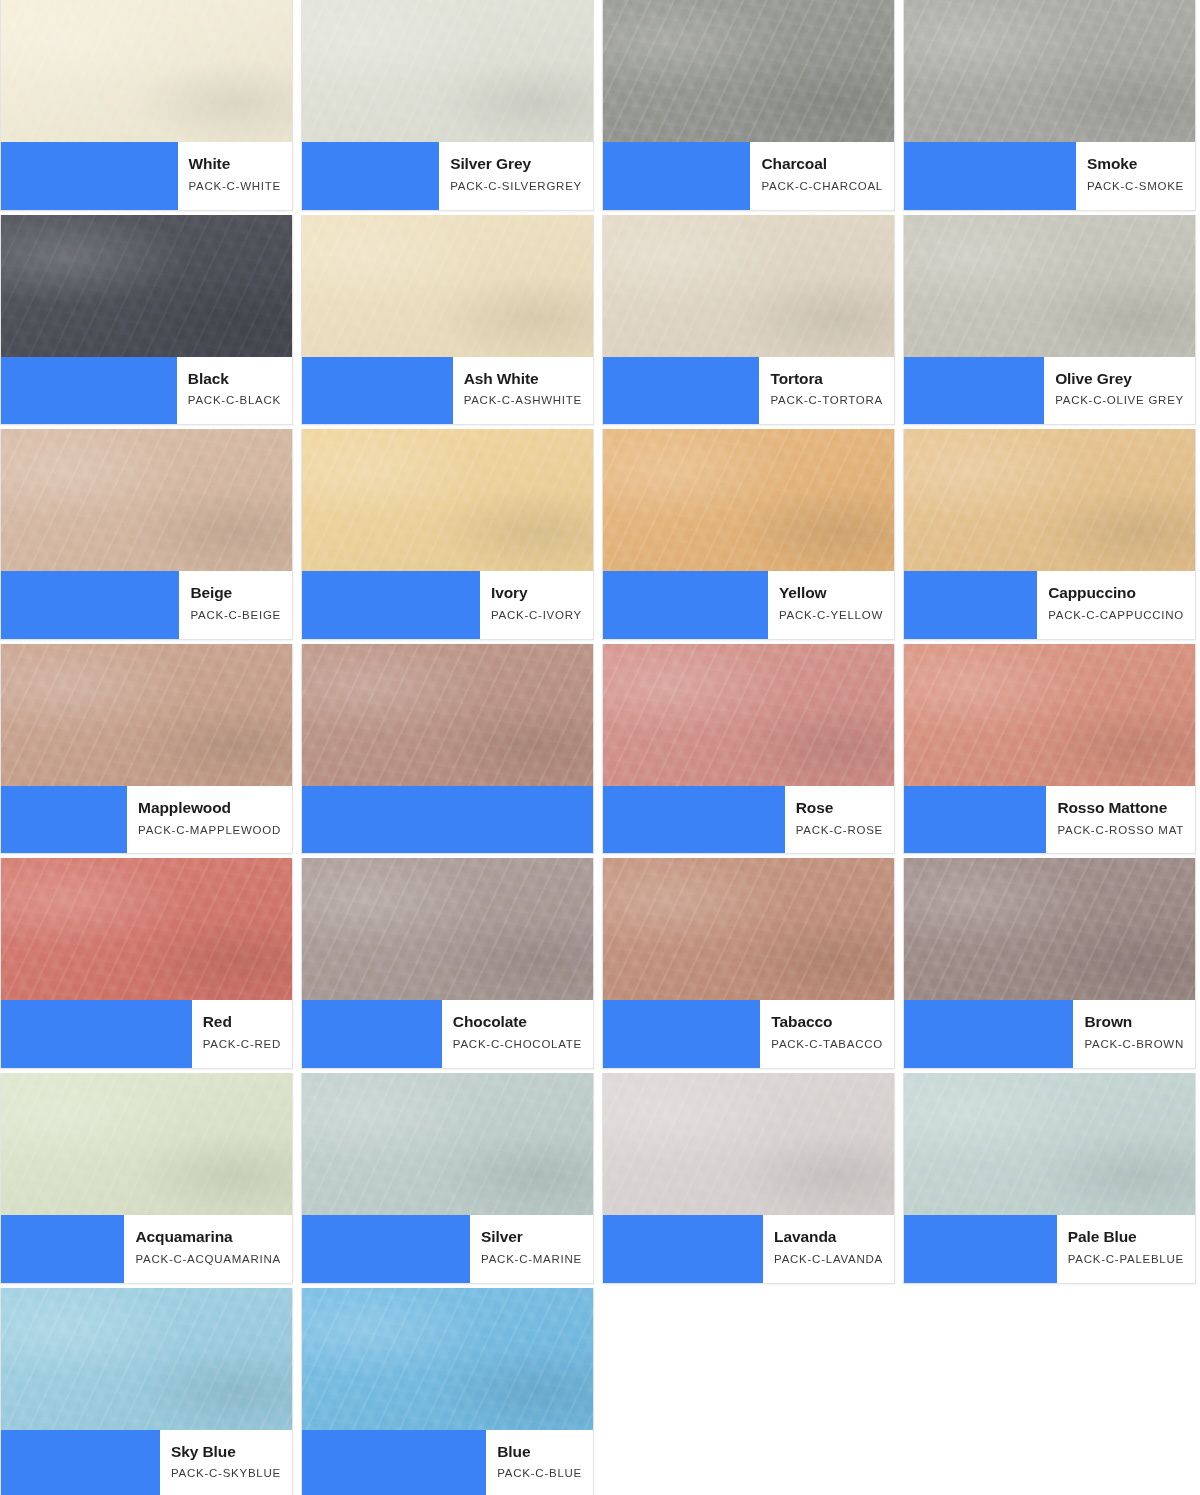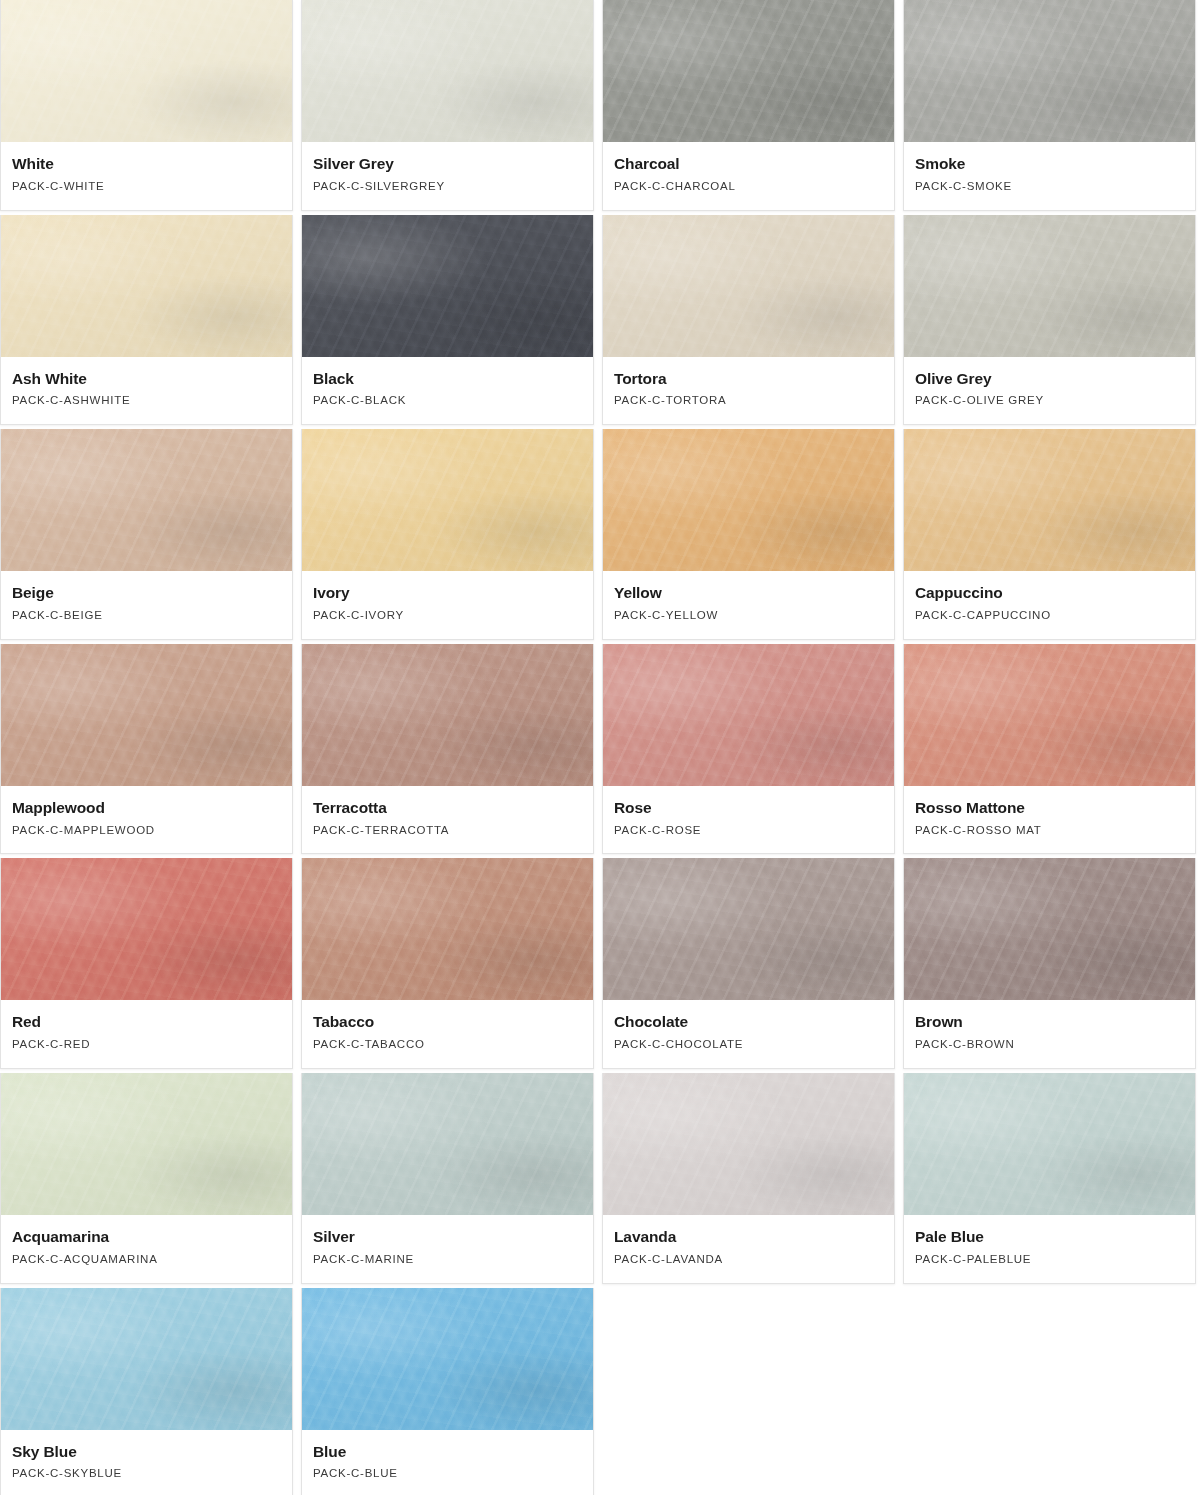--- a/index.html
+++ b/index.html
@@ -15,26 +15,27 @@
     display: grid;
     grid-template-columns: repeat(4, 297px);
     column-gap: 4px;
     row-gap: 4px;
     width: 1200px;
     padding: 0;
   }
 
   .swatch-card {
     width: 293px;
-    background: #a16207;
+    background: #3b82f6;
     border: 1px solid #e3e3e3;
     border-top: none;
     display: flex;
     flex-direction: column;
     box-shadow: 0 1px 2px rgba(0,0,0,0.06);
+    align-items: flex-end;
   }
 
   .swatch-color {
     width: 100%;
     height: 142px;
     position: relative;
     overflow: hidden;
   }
 
   
@@ -126,34 +127,34 @@
       </div>
     </div>
     <div class="swatch-card">
       <div class="swatch-color" style="background-color: rgb(169, 170, 165);"></div>
       <div class="swatch-info">
         <div class="swatch-name">Smoke</div>
         <div class="swatch-code">PACK-C-SMOKE</div>
       </div>
     </div>
     <div class="swatch-card">
+      <div class="swatch-color" style="background-color: rgb(71, 74, 82);"></div>
+      <div class="swatch-info">
+        <div class="swatch-name">Black</div>
+        <div class="swatch-code">PACK-C-BLACK</div>
+      </div>
+    </div>
+    <div class="swatch-card">
       <div class="swatch-color" style="background-color: rgb(240, 226, 192);"></div>
       <div class="swatch-info">
         <div class="swatch-name">Ash White</div>
         <div class="swatch-code">PACK-C-ASHWHITE</div>
       </div>
     </div>
     <div class="swatch-card">
-      <div class="swatch-color" style="background-color: rgb(71, 74, 82);"></div>
-      <div class="swatch-info">
-        <div class="swatch-name">Black</div>
-        <div class="swatch-code">PACK-C-BLACK</div>
-      </div>
-    </div>
-    <div class="swatch-card">
       <div class="swatch-color" style="background-color: rgb(226, 216, 197);"></div>
       <div class="swatch-info">
         <div class="swatch-name">Tortora</div>
         <div class="swatch-code">PACK-C-TORTORA</div>
       </div>
     </div>
     <div class="swatch-card">
       <div class="swatch-color" style="background-color: rgb(199, 198, 187);"></div>
       <div class="swatch-info">
         <div class="swatch-name">Olive Grey</div>
@@ -190,24 +191,20 @@
     </div>
     <div class="swatch-card">
       <div class="swatch-color" style="background-color: rgb(201, 161, 140);"></div>
       <div class="swatch-info">
         <div class="swatch-name">Mapplewood</div>
         <div class="swatch-code">PACK-C-MAPPLEWOOD</div>
       </div>
     </div>
     <div class="swatch-card">
       <div class="swatch-color" style="background-color: rgb(187, 146, 131);"></div>
-      <div class="swatch-info">
-        <div class="swatch-name">Terracotta</div>
-        <div class="swatch-code">PACK-C-TERRACOTTA</div>
-      </div>
     </div>
     <div class="swatch-card">
       <div class="swatch-color" style="background-color: rgb(211, 144, 136);"></div>
       <div class="swatch-info">
         <div class="swatch-name">Rose</div>
         <div class="swatch-code">PACK-C-ROSE</div>
       </div>
     </div>
     <div class="swatch-card">
       <div class="swatch-color" style="background-color: rgb(217, 144, 124);"></div>
@@ -217,34 +214,34 @@
       </div>
     </div>
     <div class="swatch-card">
       <div class="swatch-color" style="background-color: rgb(212, 117, 106);"></div>
       <div class="swatch-info">
         <div class="swatch-name">Red</div>
         <div class="swatch-code">PACK-C-RED</div>
       </div>
     </div>
     <div class="swatch-card">
+      <div class="swatch-color" style="background-color: rgb(169, 154, 149);"></div>
+      <div class="swatch-info">
+        <div class="swatch-name">Chocolate</div>
+        <div class="swatch-code">PACK-C-CHOCOLATE</div>
+      </div>
+    </div>
+    <div class="swatch-card">
       <div class="swatch-color" style="background-color: rgb(194, 144, 122);"></div>
       <div class="swatch-info">
         <div class="swatch-name">Tabacco</div>
         <div class="swatch-code">PACK-C-TABACCO</div>
       </div>
     </div>
     <div class="swatch-card">
-      <div class="swatch-color" style="background-color: rgb(169, 154, 149);"></div>
-      <div class="swatch-info">
-        <div class="swatch-name">Chocolate</div>
-        <div class="swatch-code">PACK-C-CHOCOLATE</div>
-      </div>
-    </div>
-    <div class="swatch-card">
       <div class="swatch-color" style="background-color: rgb(157, 138, 134);"></div>
       <div class="swatch-info">
         <div class="swatch-name">Brown</div>
         <div class="swatch-code">PACK-C-BROWN</div>
       </div>
     </div>
     <div class="swatch-card">
       <div class="swatch-color" style="background-color: rgb(221, 230, 204);"></div>
       <div class="swatch-info">
         <div class="swatch-name">Acquamarina</div>

